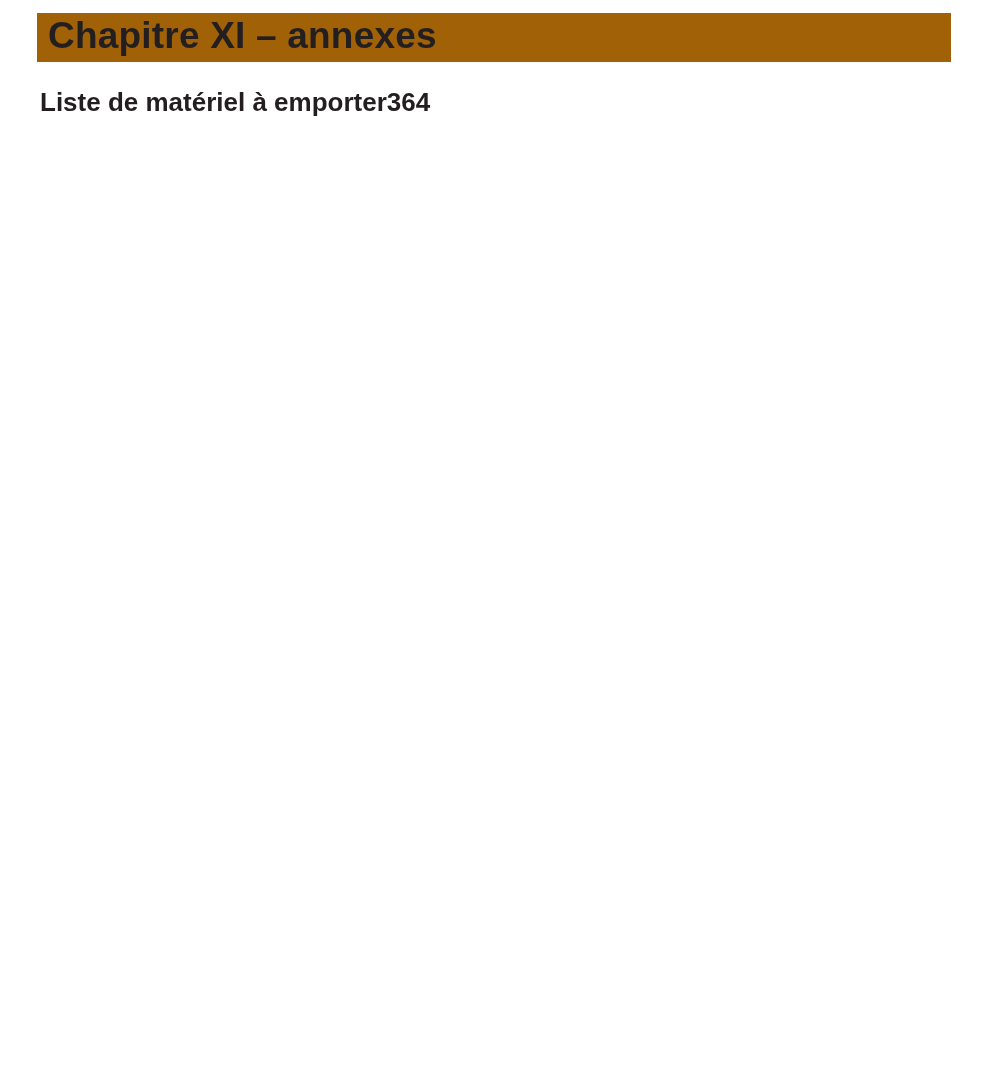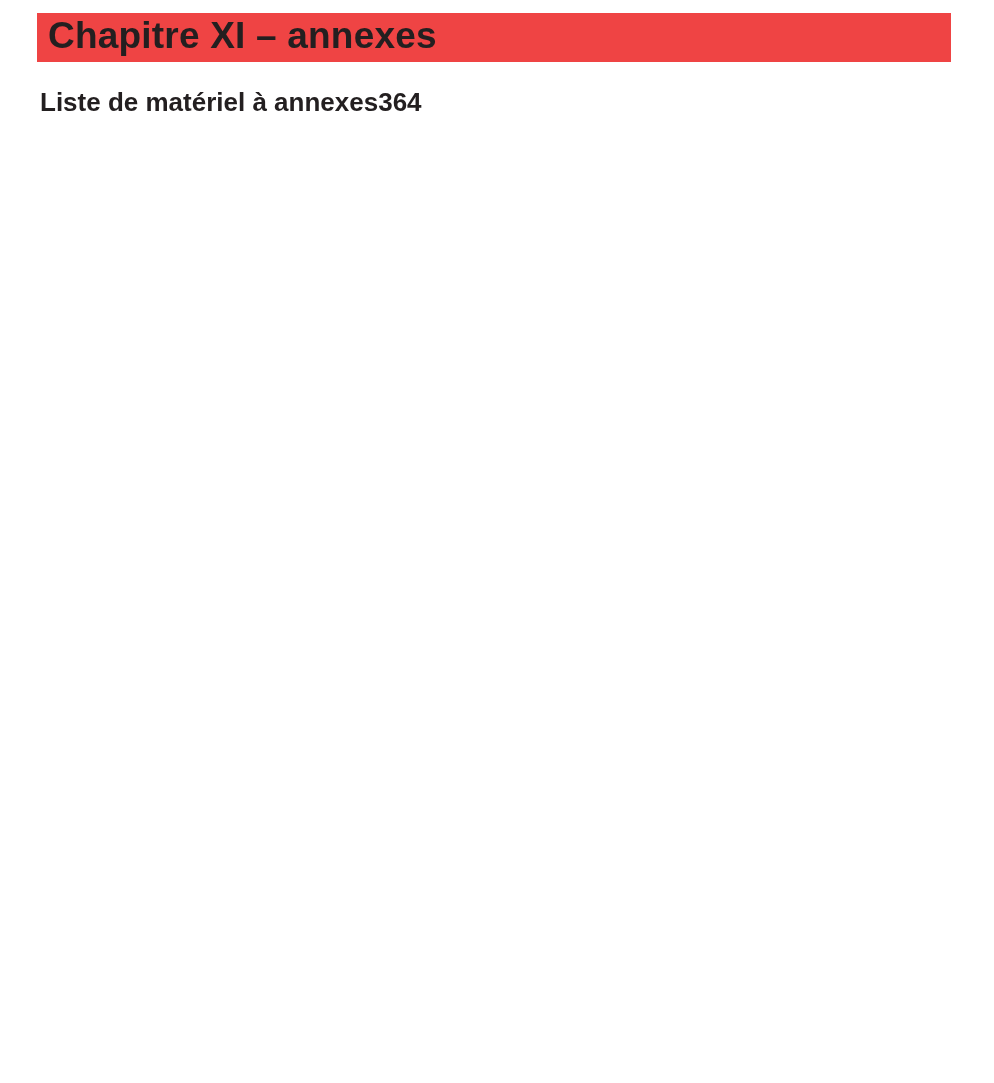--- a/index.html
+++ b/index.html
@@ -9,21 +9,21 @@
     font-family: "Liberation Sans", sans-serif;
     color: #231f20;
     overflow: hidden;
   }
   .page { width: 994px; height: 1083px; position: relative; }
 
   
   .band {
     margin: 13px 43px 0 37px;
     height: 49px;
-    background: #ef4444;
+    background: #a16207;
     display: flex;
     align-items: center;
     padding-left: 11px;
     box-sizing: border-box;
   }
   .band .chapter-title {
     font-size: 37px;
     font-weight: 700;
     letter-spacing: 0.2px;
     line-height: 1;
@@ -45,18 +45,18 @@
 </style>
 </head>
 <body>
 
 <div class="page">
   <div class="band">
     <span class="chapter-title">Chapitre XI – annexes</span>
   </div>
   <div class="toc">
       <div class="row h1">
-        <span class="label">Liste de matériel à annexes</span>
+        <span class="label">Liste de matériel à emporter</span>
         <span class="spacer"></span>
         <span class="page">364</span>
       </div>
     </div>
 </div>
 
 </body></html>

